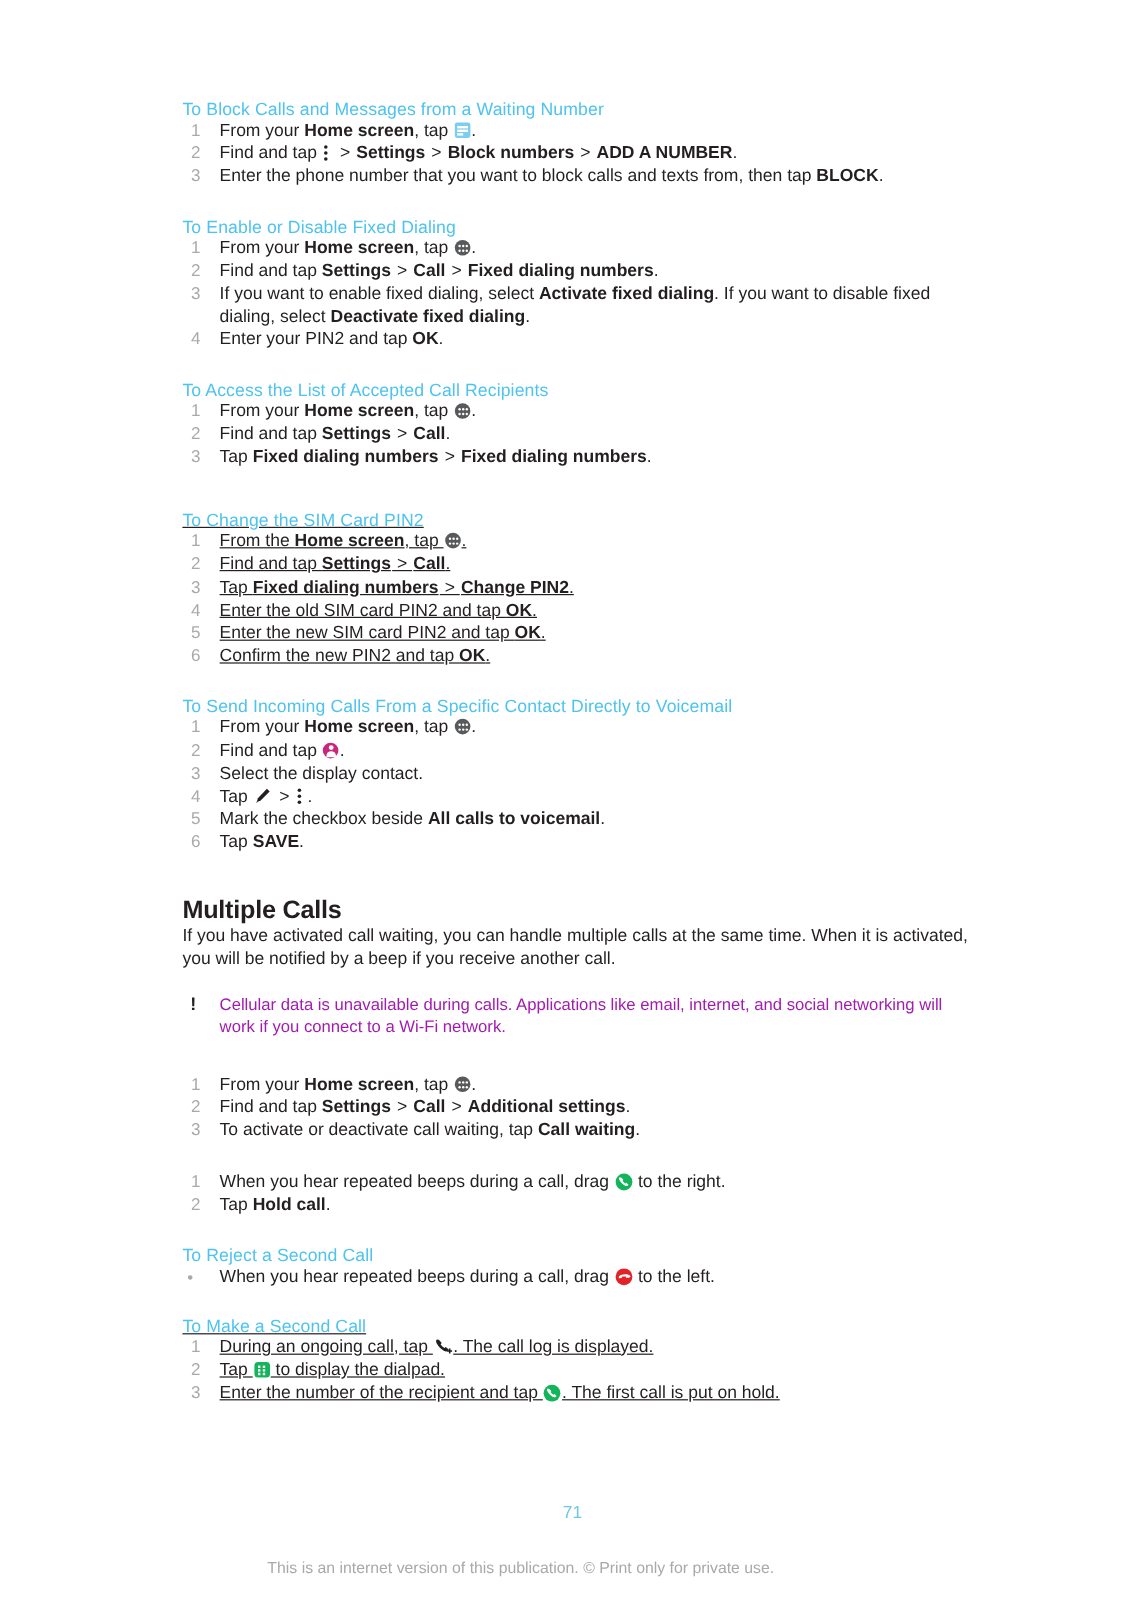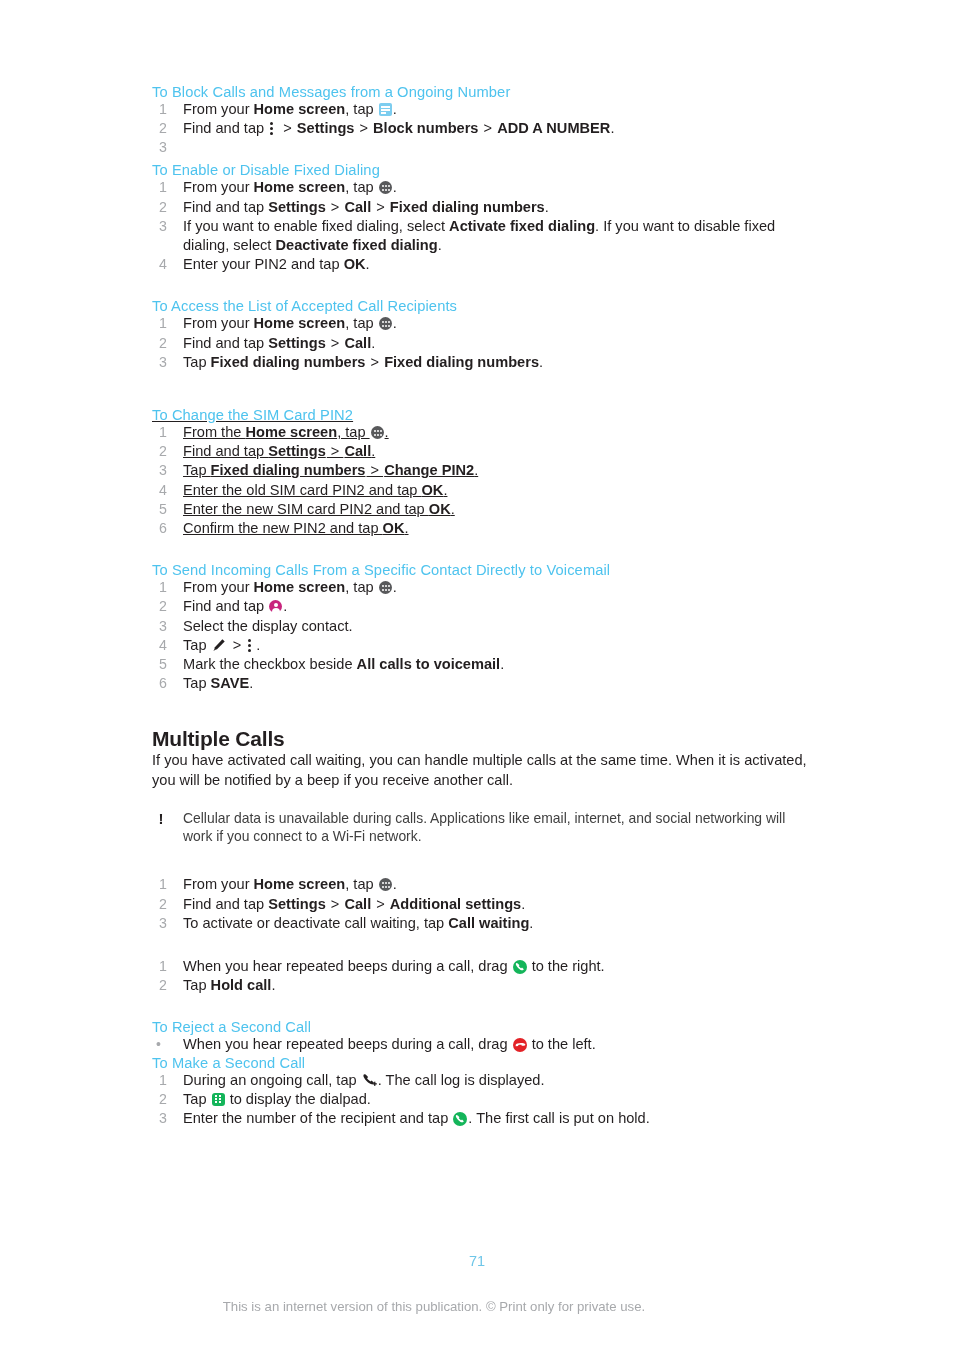--- a/index.html
+++ b/index.html
@@ -104,21 +104,21 @@
     text-align: center;
     font-weight: bold;
     font-size: 15px;
     line-height: 17px;
     color: #231f20;
   }
   .note p {
     font-size: 13.9px;
     line-height: 18.3px;
     margin: 0;
-    color: #404040;
+    color: #a21caf;
   }
 
   
   .ic {
     display: inline-block;
     vertical-align: -2px;
     position: relative;
     margin: 0 1px;
   }
   
@@ -282,25 +282,25 @@
   }
 </style>
 </head>
 <body>
 
 <div class="page">
   <div class="content">
 
     <div id="procs-1">
         <div class="proc">
-          <h3 class="sub-heading proc-head">To Block Calls and Messages from a Ongoing Number</h3>
+          <h3 class="sub-heading proc-head">To Block Calls and Messages from a Waiting Number</h3>
           <ol class="steps">
             <li class="step"><span class="num">1</span><span class="txt">From your <b>Home screen</b>, tap <span class="ic ic-messaging"><i></i><i></i><i></i></span>.</span></li>
             <li class="step"><span class="num">2</span><span class="txt">Find and tap <span class="ic ic-overflow"><i></i><i></i><i></i></span><span class="gt"> &gt; </span><b>Settings</b><span class="gt"> &gt; </span><b>Block numbers</b><span class="gt"> &gt; </span><b>ADD A NUMBER</b>.</span></li>
-            <li class="step"><span class="num">3</span></li>
+            <li class="step"><span class="num">3</span><span class="txt">Enter the phone number that you want to block calls and texts from, then tap <b>BLOCK</b>.</span></li>
           </ol>
         </div>
         <div class="proc" style="margin-top: 24px;">
           <h3 class="sub-heading proc-head">To Enable or Disable Fixed Dialing</h3>
           <ol class="steps">
             <li class="step"><span class="num">1</span><span class="txt">From your <b>Home screen</b>, tap <span class="ic ic-appdrawer"><i></i><i></i><i></i><i></i><i></i><i></i></span>.</span></li>
             <li class="step"><span class="num">2</span><span class="txt">Find and tap <b>Settings</b><span class="gt"> &gt; </span><b>Call</b><span class="gt"> &gt; </span><b>Fixed dialing numbers</b>.</span></li>
             <li class="step"><span class="num">3</span><span class="txt">If you want to enable fixed dialing, select <b>Activate fixed dialing</b>. If you want to disable fixed dialing, select <b>Deactivate fixed dialing</b>.</span></li>
             <li class="step"><span class="num">4</span><span class="txt">Enter your PIN2 and tap <b>OK</b>.</span></li>
           </ol>
@@ -366,21 +366,21 @@
           </ol>
         </div>
         <div class="proc" style="margin-top: 24px;">
           <h3 class="sub-heading proc-head">To Reject a Second Call</h3>
           <ul class="steps">
             <li class="step bullet-step"><span class="bul">•</span><span class="txt">When you hear repeated beeps during a call, drag <span class="ic ic-reject"><svg width="10" height="10" viewBox="0 0 10 10">
                     <path d="M1.3 1.0 C0.7 1.6 0.7 2.5 1.3 3.6 C2.2 5.3 4.0 7.0 5.6 7.9 C6.7 8.5 7.6 8.5 8.2 7.9 L8.8 7.3 L7.0 5.6 L6.2 6.3 C5.5 5.9 4.3 4.8 3.8 4.0 L4.5 3.2 L2.8 1.4 Z" fill="#ffffff"></path>
                   </svg></span> to the left.</span></li>
           </ul>
         </div>
-        <div class="proc" style="">
+        <div class="proc" style="margin-top: 24px; text-decoration: underline;">
           <h3 class="sub-heading proc-head">To Make a Second Call</h3>
           <ol class="steps">
             <li class="step"><span class="num">1</span><span class="txt">During an ongoing call, tap <span class="ic ic-addcall"><svg width="15" height="14" viewBox="0 0 15 14">
                     <path d="M2.0 1.2 C1.2 2.0 1.2 3.3 2.1 4.8 C3.3 7.1 5.6 9.3 7.8 10.6 C9.2 11.4 10.4 11.4 11.2 10.7 L12.1 9.8 L9.5 7.4 L8.4 8.4 C7.4 7.8 5.8 6.3 5.1 5.2 L6.1 4.1 L3.7 1.5 Z" fill="#231f20"></path>
                     <rect x="10.6" y="10.2" width="4.2" height="1.3" fill="#231f20"></rect>
                     <rect x="12.1" y="8.7" width="1.3" height="4.2" fill="#231f20"></rect>
                   </svg></span>. The call log is displayed.</span></li>
             <li class="step"><span class="num">2</span><span class="txt">Tap <span class="ic ic-dialpad"><i></i><i></i><i></i><i></i><i></i><i></i></span> to display the dialpad.</span></li>
             <li class="step"><span class="num">3</span><span class="txt">Enter the number of the recipient and tap <span class="ic ic-answer"><svg width="10" height="10" viewBox="0 0 10 10">
                     <path d="M1.3 1.0 C0.7 1.6 0.7 2.5 1.3 3.6 C2.2 5.3 4.0 7.0 5.6 7.9 C6.7 8.5 7.6 8.5 8.2 7.9 L8.8 7.3 L7.0 5.6 L6.2 6.3 C5.5 5.9 4.3 4.8 3.8 4.0 L4.5 3.2 L2.8 1.4 Z" fill="#ffffff"></path>

